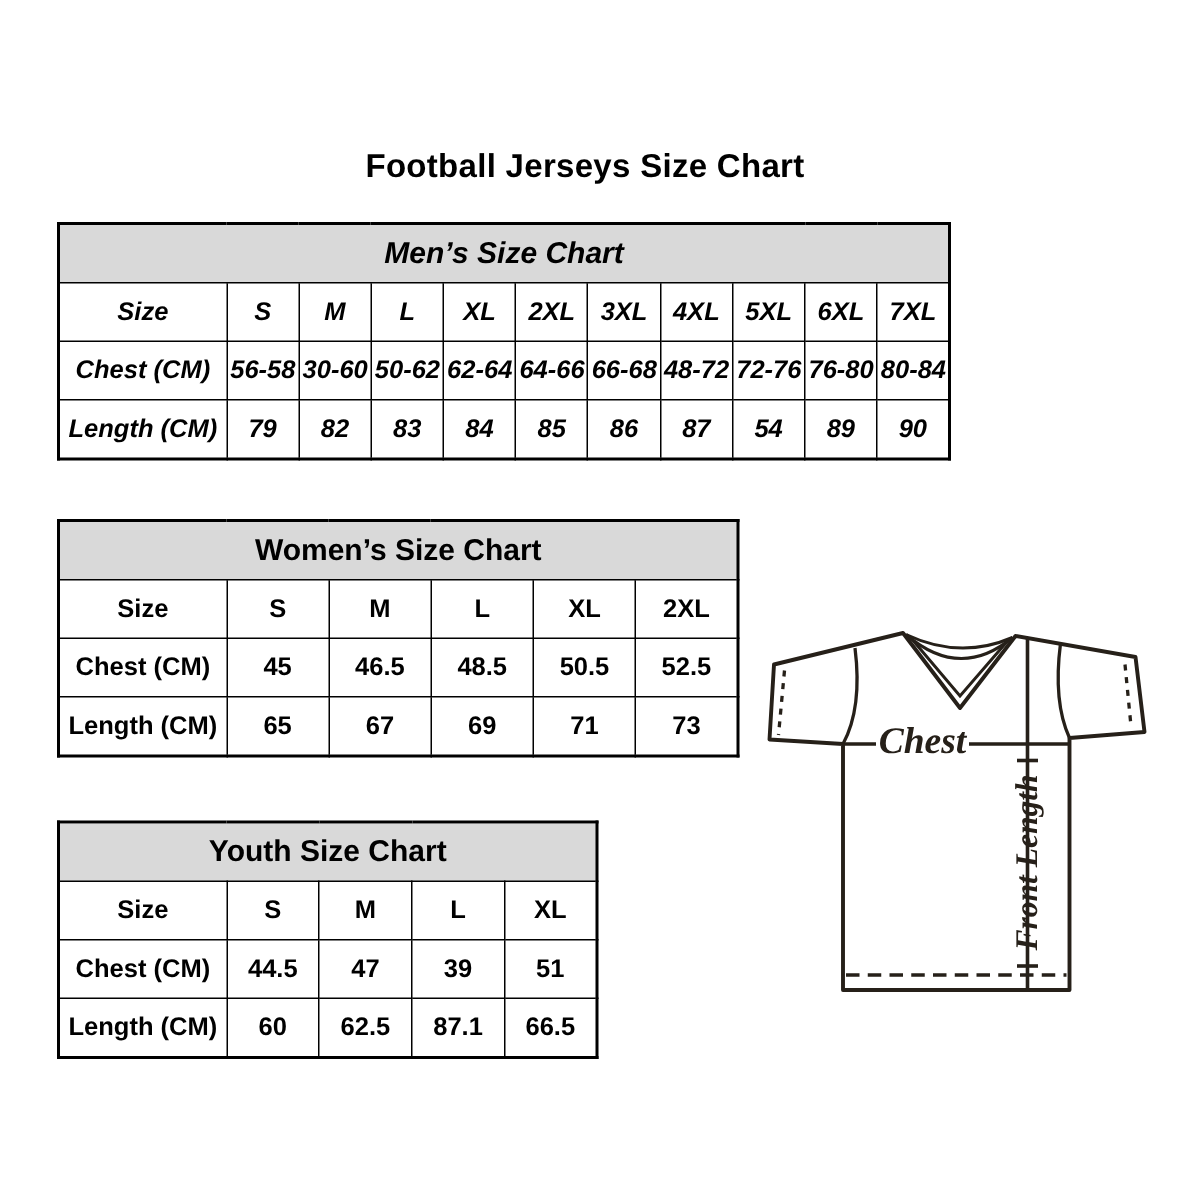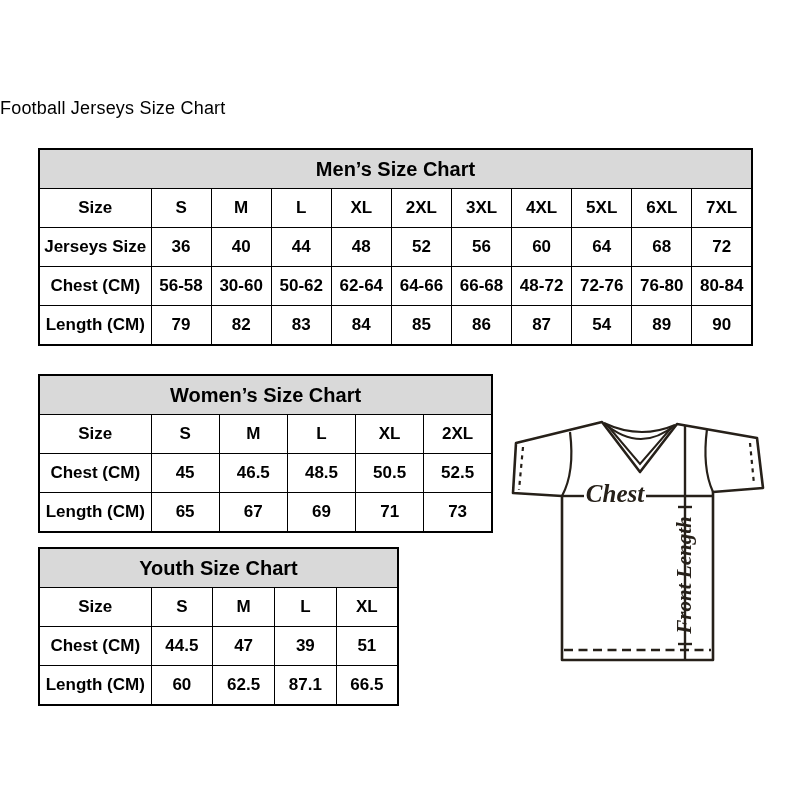--- a/index.html
+++ b/index.html
@@ -14,33 +14,33 @@
     background:#ffffff;
     position:relative;
     overflow:hidden;
     font-family:"Liberation Sans", sans-serif;
     color:var(--ink);
   }
   .page-title{
     position:absolute;
     left:0;top:98px;
     width:780px;
-    text-align:left;
-    font-size:18px;
-    font-weight:normal;
+    text-align:center;
+    font-size:22px;
+    font-weight:bold;
     letter-spacing:0.2px;
   }
   table.size-table{
     position:absolute;
     border-collapse:collapse;
     table-layout:fixed;
     border:2px solid var(--border);
   }
-  #men-table{left:38px;top:148px;width:715px;}
-  #women-table{left:38px;top:374px;width:455px;}
+  #men-table{left:38px;top:148px;width:596px;font-style:italic;}
+  #women-table{left:38px;top:346px;width:455px;}
   #youth-table{left:38px;top:547px;width:361px;}
   .size-table th,.size-table td{
     border:1.5px solid var(--border);
     height:38px;
     text-align:center;
     vertical-align:middle;
     font-weight:bold;
     font-size:17px;
     padding:0 2px;
     overflow:hidden;
@@ -84,33 +84,20 @@
         <td>L</td>
         <td>XL</td>
         <td>2XL</td>
         <td>3XL</td>
         <td>4XL</td>
         <td>5XL</td>
         <td>6XL</td>
         <td>7XL</td>
       </tr>
       <tr>
-        <td>Jerseys Size</td>
-        <td>36</td>
-        <td>40</td>
-        <td>44</td>
-        <td>48</td>
-        <td>52</td>
-        <td>56</td>
-        <td>60</td>
-        <td>64</td>
-        <td>68</td>
-        <td>72</td>
-      </tr>
-      <tr>
         <td>Chest (CM)</td>
         <td>56-58</td>
         <td>30-60</td>
         <td>50-62</td>
         <td>62-64</td>
         <td>64-66</td>
         <td>66-68</td>
         <td>48-72</td>
         <td>72-76</td>
         <td>76-80</td>

